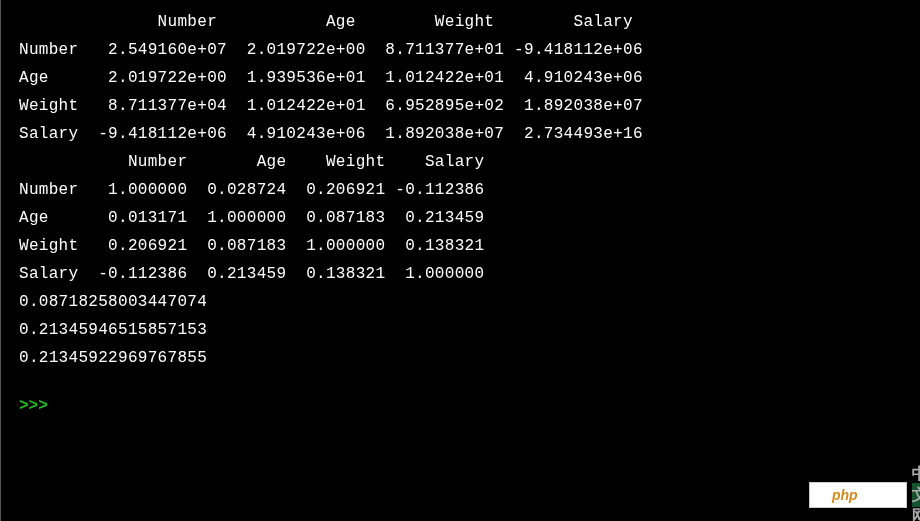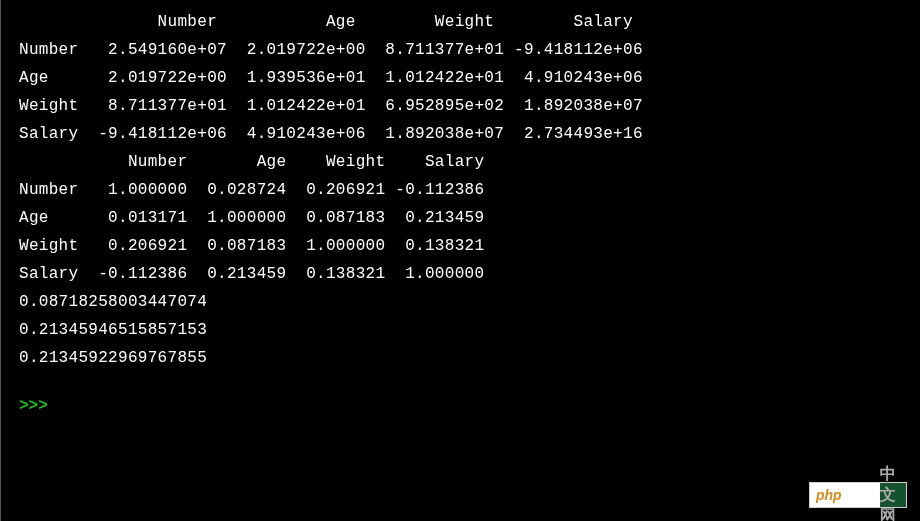--- a/index.html
+++ b/index.html
@@ -39,21 +39,21 @@
       background: #fff;
       display: flex;
       align-items: center;
       font-family: Arial, sans-serif;
       font-weight: bold;
       box-shadow: 0 0 0 1px #ccc;
     }
     .watermark .php {
       color: #d68b1f;
       font-style: italic;
-      padding: 0 6px;
+      padding: 0 22px;
       font-size: 14px;
     }
     .watermark .cn {
       background: #14532d;
       color: #aaa;
       font-size: 16px;
       height: 100%;
       flex: 1;
       display: flex;
       align-items: center;
@@ -64,21 +64,21 @@
     .spacer {
       height: 20px;
     }
   </style>
 </head>
 <body>
 
 <div class="line">              Number           Age        Weight        Salary</div>
 <div class="line">Number   2.549160e+07  2.019722e+00  8.711377e+01 -9.418112e+06</div>
 <div class="line">Age      2.019722e+00  1.939536e+01  1.012422e+01  4.910243e+06</div>
-<div class="line">Weight   8.711377e+01  1.012422e+01  6.952895e+02  1.892038e+07</div>
+<div class="line">Weight   8.711377e+04  1.012422e+01  6.952895e+02  1.892038e+07</div>
 <div class="line">Salary  -9.418112e+06  4.910243e+06  1.892038e+07  2.734493e+16</div>
 
 <div class="line">           Number       Age    Weight    Salary</div>
 <div class="line">Number   1.000000  0.028724  0.206921 -0.112386</div>
 <div class="line">Age      0.013171  1.000000  0.087183  0.213459</div>
 <div class="line">Weight   0.206921  0.087183  1.000000  0.138321</div>
 <div class="line">Salary  -0.112386  0.213459  0.138321  1.000000</div>
 
 <div class="line">0.08718258003447074</div>
 <div class="line">0.21345946515857153</div>

